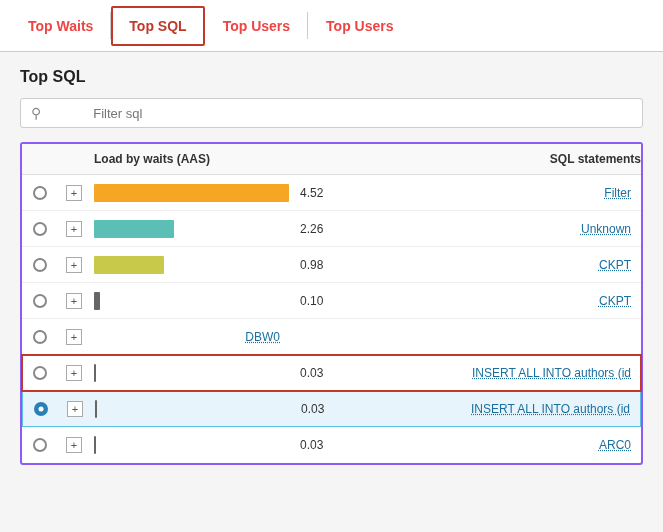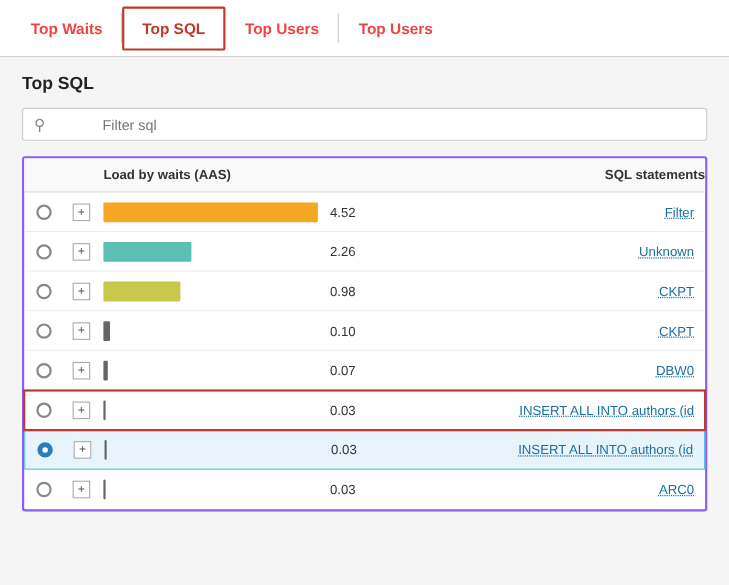--- a/index.html
+++ b/index.html
@@ -339,28 +339,20 @@
             <span class="sql-link">CKPT</span>
           </div>
         </div>
         <div class="table-row">
           <div class="col-radio-center">
             <div class="radio-btn"></div>
           </div>
           <div class="col-expand-center">
             <div class="expand-btn">+</div>
           </div>
-          <div class="col-bar">
-            <div class="bar-container">
-              <div class="bar-wrap">
-                <div class="bar" style="width: 4px; background: rgb(102, 102, 102);"></div>
-              </div>
-              <span class="bar-value">0.07</span>
-            </div>
-          </div>
           <div class="col-sql">
             <span class="sql-link">DBW0</span>
           </div>
         </div>
         <div class="table-row row-highlighted-border">
           <div class="col-radio-center">
             <div class="radio-btn"></div>
           </div>
           <div class="col-expand-center">
             <div class="expand-btn">+</div>

